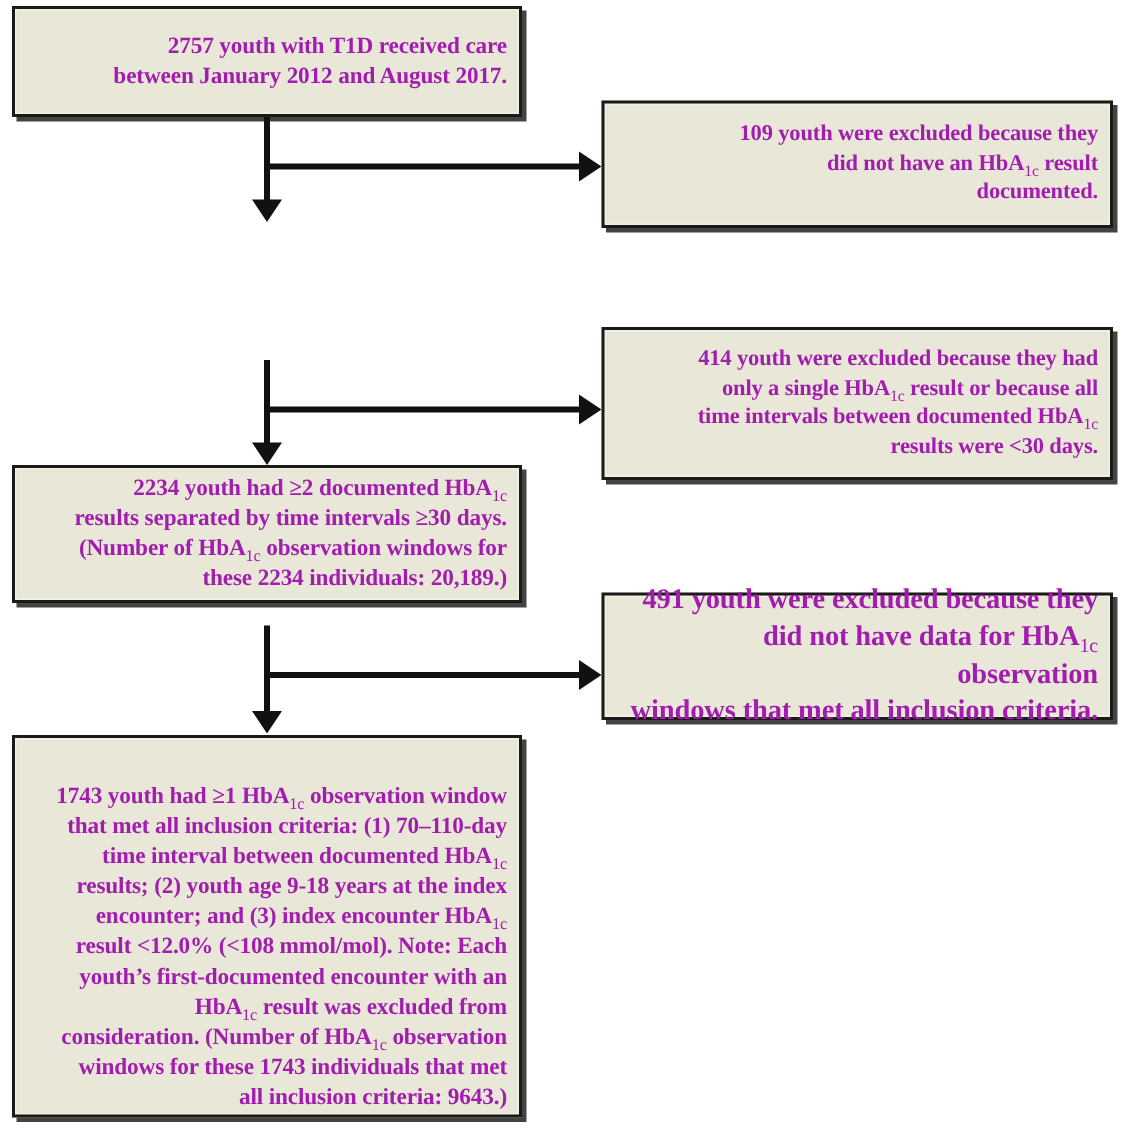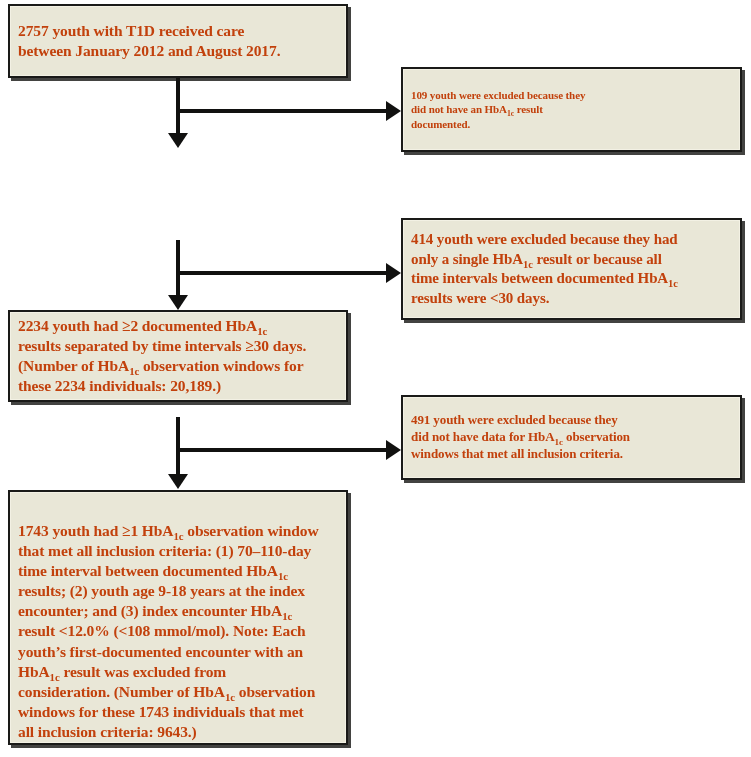--- a/index.html
+++ b/index.html
@@ -28,51 +28,51 @@
     box-shadow: 3px 3px 0 0 rgba(20,20,18,0.80),
                 inset 0 0 0 1px #f3f1e4;
     display: flex;
     align-items: center;
     justify-content: center;
     padding: 4px 8px;
   }
   .node-text {
     display: block;
     width: 100%;
-    text-align: left;
+    text-align: right;
     font-weight: bold;
-    color: #c2410c;
+    color: #a21caf;
     line-height: 1.30;
     letter-spacing: -0.1px;
   }
   .sub {
     font-size: 0.70em;
     vertical-align: sub;
     line-height: 0;
-    font-weight: bold;
+    font-weight: normal;
   }
 
   
   #node-main-1 { left: 8px;  top: 4px;   width: 340px; height: 74px;  }
   #node-main-2 { left: 8px;  top: 148px; width: 340px; height: 92px;  }
   #node-main-3 { left: 8px;  top: 310px; width: 340px; height: 92px; }
   #node-main-4 { left: 8px;  top: 490px; width: 340px; height: 255px; }
 
   
   #node-excl-1 { left: 401px; top: 67px;  width: 341px; height: 85px;  }
   #node-excl-2 { left: 401px; top: 218px; width: 341px; height: 102px; }
   #node-excl-3 { left: 401px; top: 395px; width: 341px; height: 85px;  }
 
   #node-main-1 .node-text { font-size: 15.5px; }
   #node-main-2 .node-text { font-size: 15.5px; }
   #node-main-3 .node-text { font-size: 15.5px; }
   #node-main-4 .node-text { font-size: 15.5px; margin-top: 28px; }
-  #node-excl-1 .node-text { font-size: 11px; }
+  #node-excl-1 .node-text { font-size: 15px; }
   #node-excl-2 .node-text { font-size: 15px; }
-  #node-excl-3 .node-text { font-size: 13px; }
+  #node-excl-3 .node-text { font-size: 19px; }
 
   
   .conn-v {
     position: absolute;
     width: 4px;
     background: #111110;
   }
   .conn-h {
     position: absolute;
     height: 4px;

